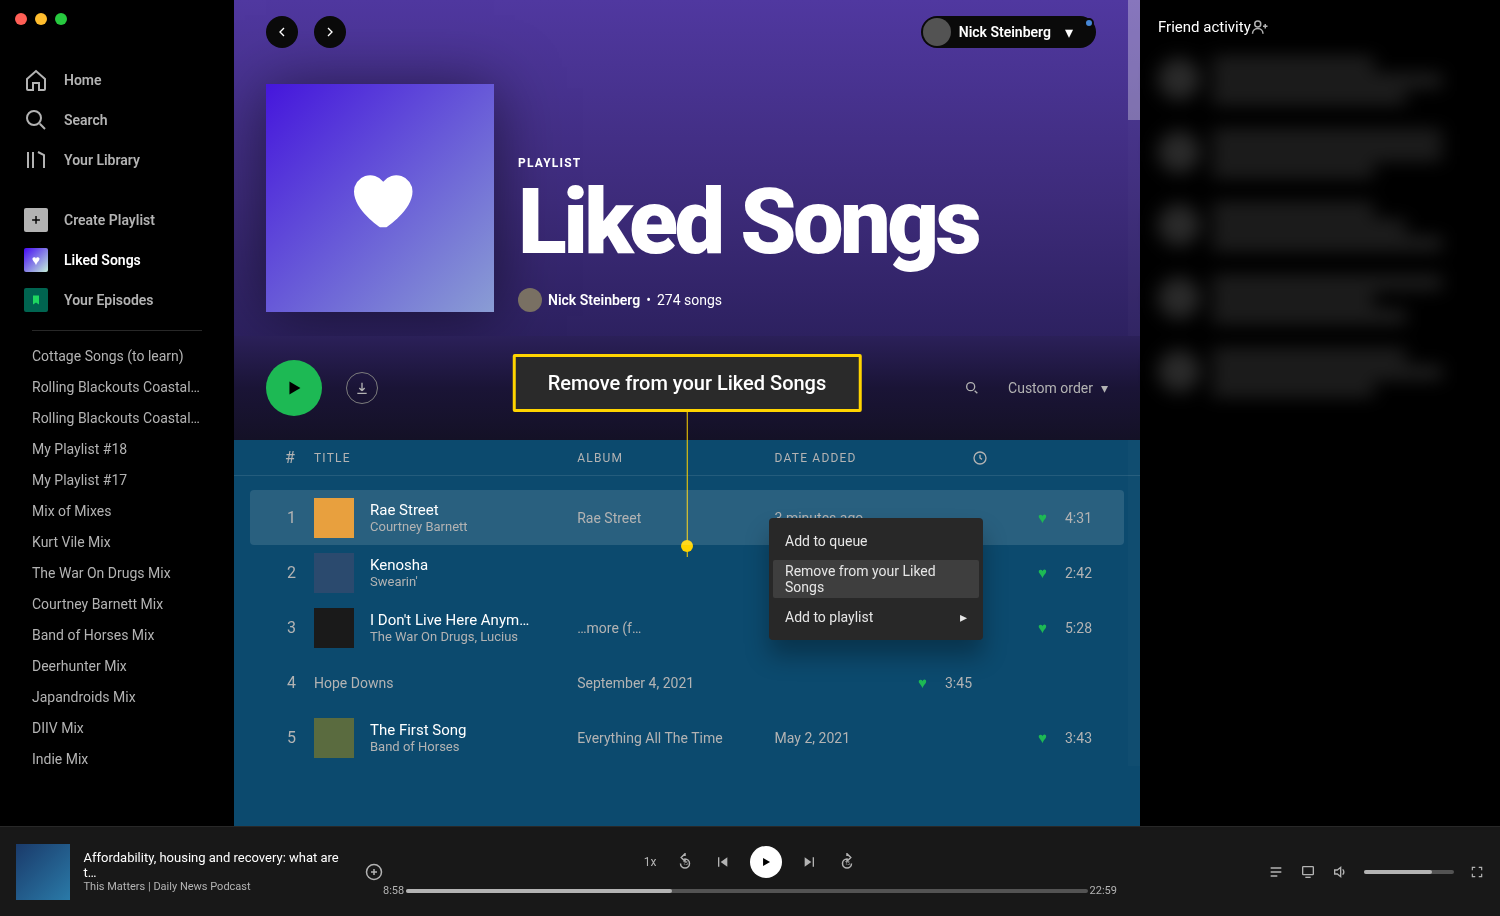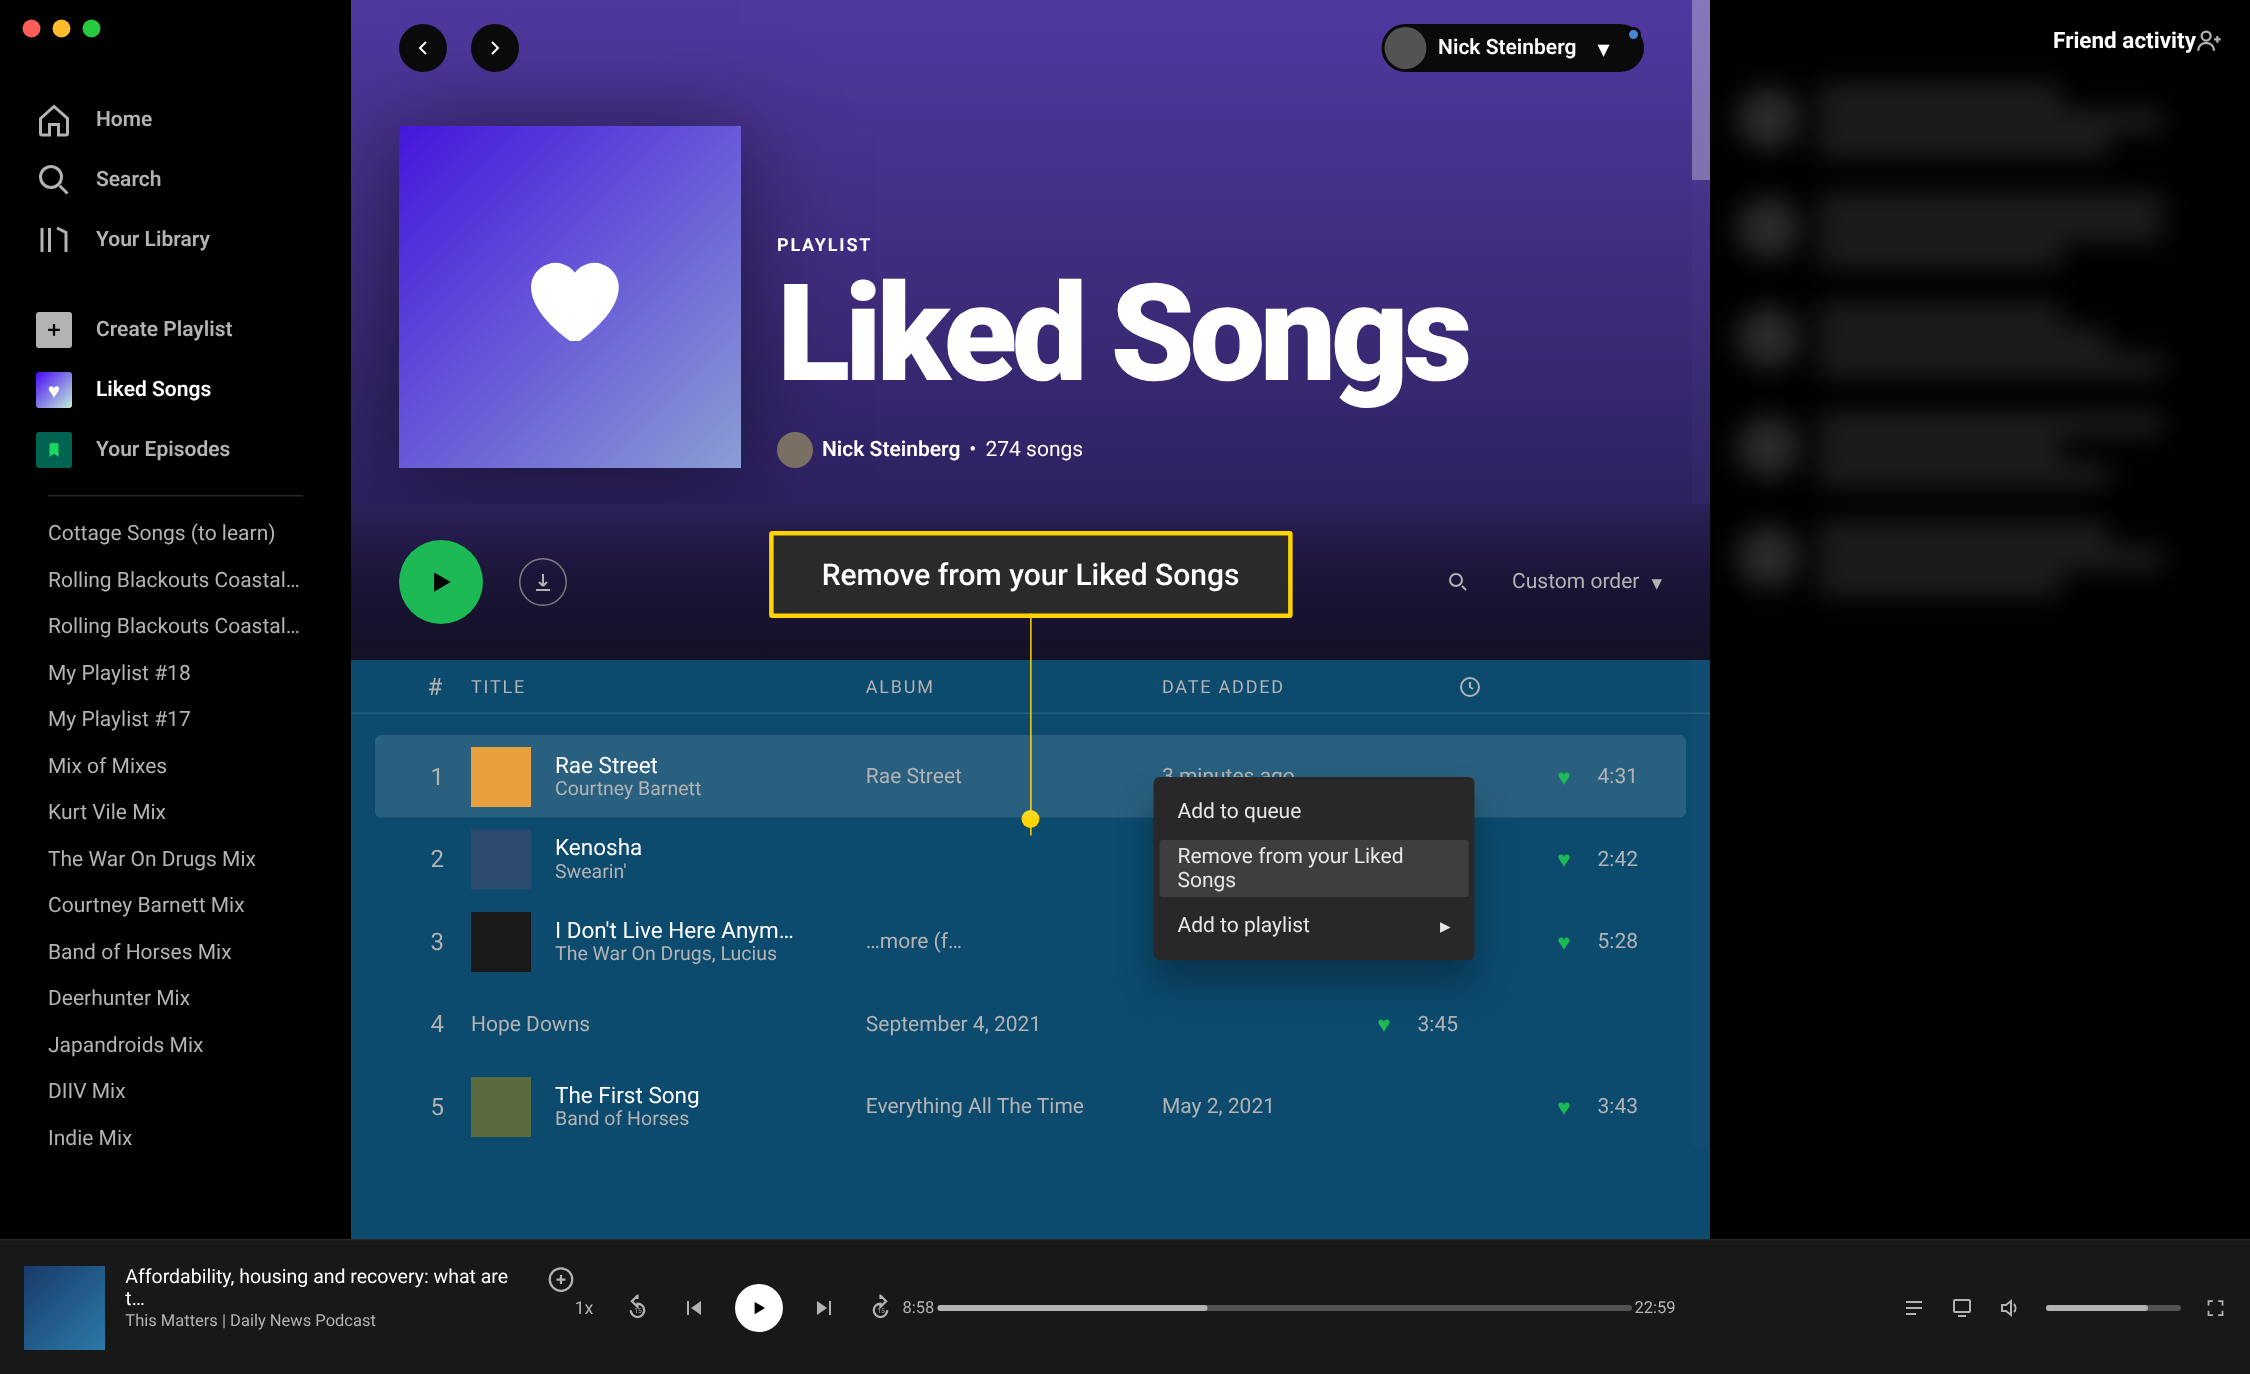--- a/index.html
+++ b/index.html
@@ -69,35 +69,35 @@
 .album{color:#b3b3b3;white-space:nowrap;overflow:hidden;text-overflow:ellipsis}
 .added{color:#b3b3b3}
 .dur{display:flex;align-items:center;justify-content:flex-end;gap:18px;color:#b3b3b3}
 .hearti{color:#1db954;font-size:15px}
 
 .ctx{position:absolute;left:535px;top:518px;width:214px;background:#282828;border-radius:4px;padding:4px;box-shadow:0 16px 24px rgba(0,0,0,.3);z-index:20}
 .ctx .mi{height:38px;display:flex;align-items:center;padding:0 12px;font-size:14px;color:#e6e6e6;border-radius:2px;cursor:pointer;justify-content:space-between}
 .ctx .mi:hover,.ctx .mi.hv{background:#3e3e3e}
 
 .friends{background:#000;padding:18px 18px}
-.friends h3{color:#fff;font-size:15px;font-weight:700;display:flex;justify-content:flex-end;align-items:center}
+.friends h3{color:#fff;font-size:15px;font-weight:400;display:flex;justify-content:flex-start;align-items:center}
 .flist{margin-top:22px;display:flex;flex-direction:column;gap:22px;filter:blur(9px)}
 .fitem{display:flex;gap:12px}
 .fav{width:42px;height:42px;border-radius:50%;background:#2a2a2a;flex-shrink:0}
 .ftxt{flex:1}
 .fline{height:11px;background:#2a2a2a;border-radius:2px;margin-bottom:6px}
 .fline.s{width:60%}.fline.m{width:85%}.fline.l{width:72%}
 
 .player{grid-column:1/4;background:#181818;border-top:1px solid #282828;display:grid;grid-template-columns:1fr 2fr 1fr;align-items:center;padding:0 16px}
-.np{display:flex;align-items:flex-start;gap:14px}
+.np{display:flex;align-items:center;gap:14px}
 .npart{width:56px;height:56px;background:linear-gradient(135deg,#1a3a6a,#2a7aa8)}
 .npinfo .t{color:#fff;font-size:13px}
 .npinfo .s{color:#b3b3b3;font-size:11px}
 .npplus{color:#b3b3b3;margin-left:8px;cursor:pointer}
-.center{display:flex;flex-direction:row;align-items:center;gap:6px}
+.center{display:flex;flex-direction:column;align-items:center;gap:6px}
 .cbtns{display:flex;align-items:center;gap:20px;color:#b3b3b3}
 .cbtns .pp{width:32px;height:32px;border-radius:50%;background:#fff;display:flex;align-items:center;justify-content:center;color:#000}
 .cbtns>*{cursor:pointer}
 .prog{display:flex;align-items:center;gap:2px;width:100%;font-size:11px;color:#b3b3b3}
 .bar{flex:1;height:4px;background:#535353;border-radius:2px;position:relative}
 .bar .fill{height:100%;width:39%;background:#b3b3b3;border-radius:2px}
 .rctrl{display:flex;align-items:center;justify-content:flex-end;gap:16px;color:#b3b3b3}
 .rctrl>*{cursor:pointer}
 .vol{width:90px;height:4px;background:#535353;border-radius:2px}
 .vol .vfill{height:100%;width:75%;background:#b3b3b3;border-radius:2px}

